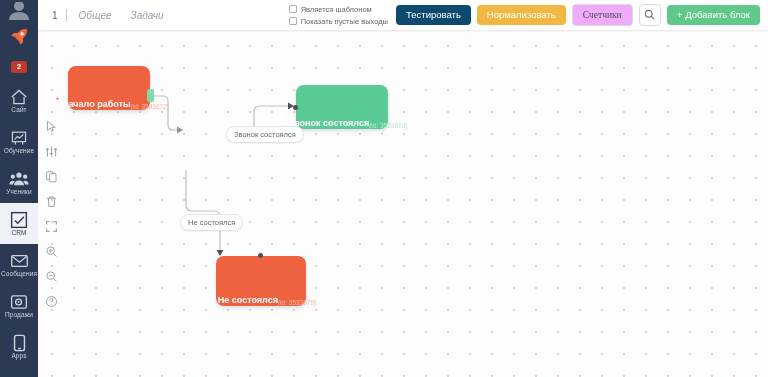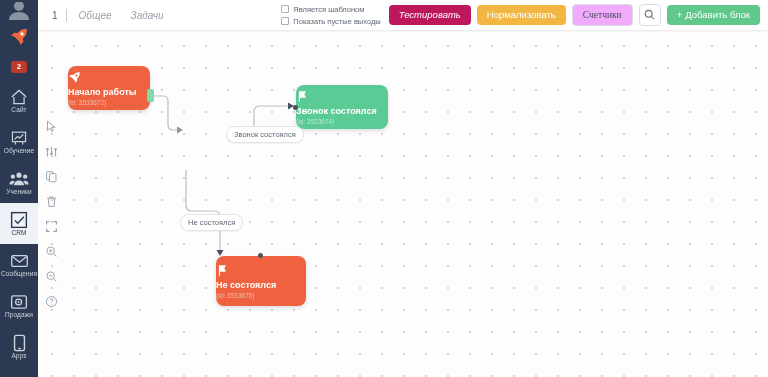--- a/index.html
+++ b/index.html
@@ -83,21 +83,21 @@
     border-radius: 1px; background: #fff; flex: 0 0 8px;
   }
   .tb-check-lbl { font-size: 7.5px; color: #5f6873; white-space: nowrap; }
   .tb-btns { display: flex; align-items: center; gap: 6px; }
   .btn {
     font-size: 9.5px; border-radius: 4px; border: none;
     padding: 5px 10px; cursor: pointer; white-space: nowrap;
     font-family: "Liberation Sans", sans-serif;
     line-height: 1.1;
   }
-  .btn-blue   { background: #be185d; color: #fff; font-style: italic; }
+  .btn-blue   { background: #0c4a6e; color: #fff; }
   .btn-yellow { background: #f2b742; color: #fff; }
   .btn-white  { background: #f0abfc; color: #4a515b; border: 1px solid #d9dde3; font-family: Liberation Serif, serif; }
   .btn-search {
     background: #fff; color: #6a727d; border: 1px solid #d9dde3;
     width: 22px; height: 22px; border-radius: 4px;
     display: flex; align-items: center; justify-content: center; padding: 0;
     cursor: pointer;
   }
   .btn-green  { background: #5fc88a; color: #fff; display:flex; align-items:center; gap:3px; }
 
@@ -120,22 +120,22 @@
     gap: 9px;
     z-index: 20;
     color: #9aa3af;
   }
   .tool { width: 16px; height: 16px; display:flex; align-items:center; justify-content:center; cursor: pointer; }
 
   
   .node {
     position: absolute;
     border-radius: 8px;
-    display: flex; flex-direction: column;
-    align-items: flex-start; justify-content: center;
+    display: flex; 
+    align-items: flex-end; justify-content: center;
     z-index: 10;
     cursor: pointer;
   }
   .node-ico { height: 16px; display:flex; align-items:center; justify-content:center; margin-bottom: 2px; }
   .node-title { font-size: 9px; font-weight: bold; line-height: 1.1; white-space: nowrap; }
   .node-id { font-size: 6.5px; margin-top: 2px; line-height: 1; white-space: nowrap; }
 
   .node-orange { background: #ee6240; color: #fff; box-shadow: 0 2px 4px rgba(0,0,0,.13); }
   .node-orange .node-id { color: #f8b9a8; }
   .node-green  { background: #5bcb96; color: #fff; box-shadow: 0 2px 4px rgba(0,0,0,.13); }

